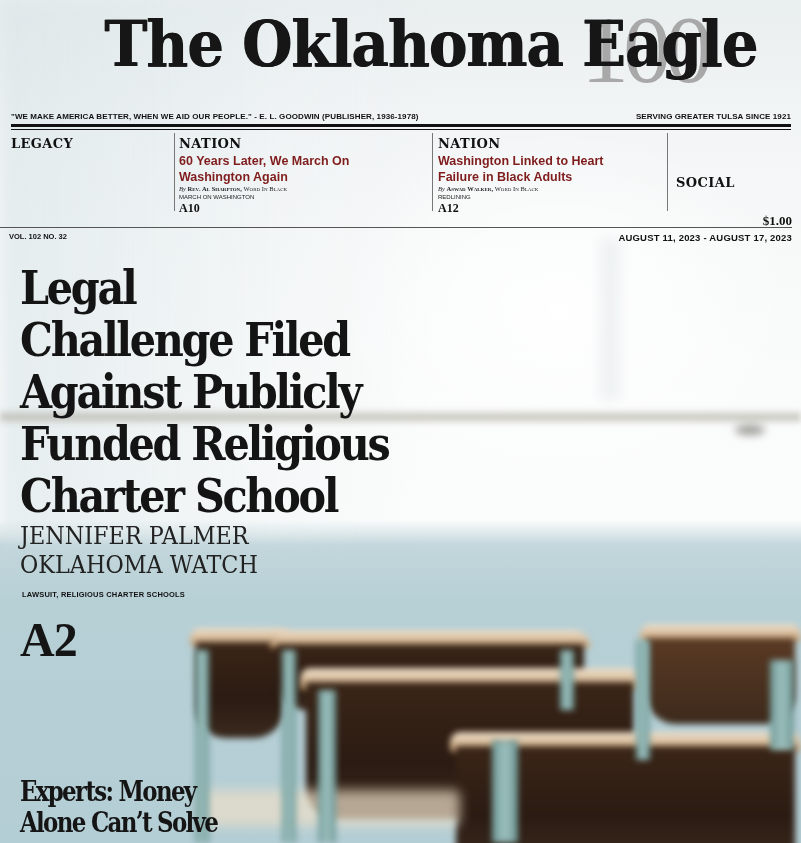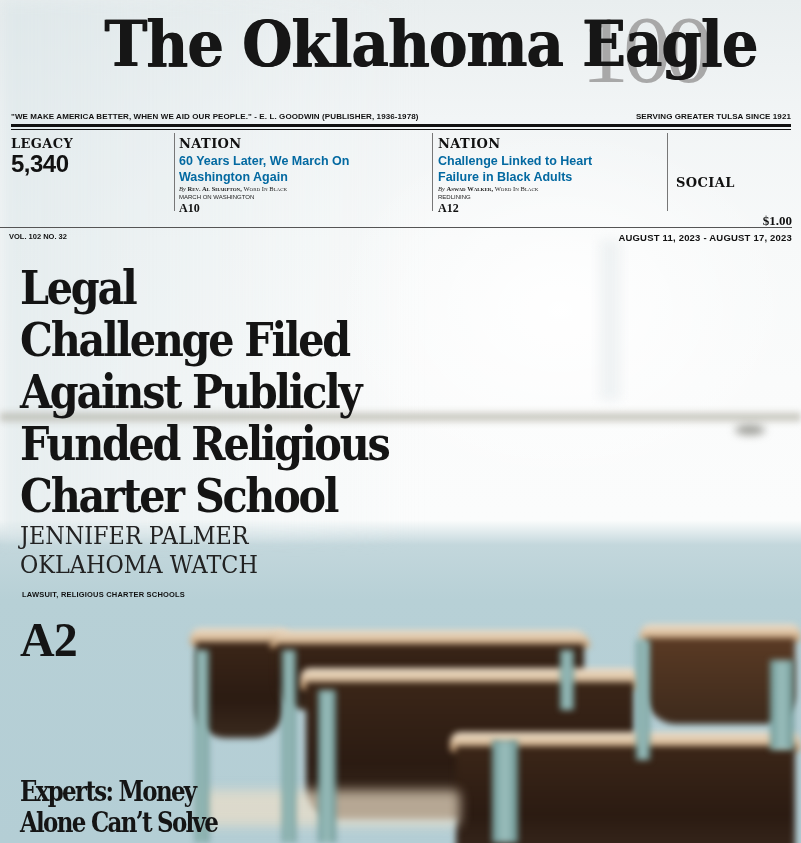--- a/index.html
+++ b/index.html
@@ -87,21 +87,21 @@
     font-family: "DejaVu Serif", serif; font-weight: bold; font-size: 13px;
     letter-spacing: 0.4px; color: #111; margin-top: 5px;
   }
   .legacy-number {
     font-family: "Liberation Sans", sans-serif; font-weight: bold; font-size: 24px;
     line-height: 24px; margin-top: 1px; letter-spacing: -0.5px;
   }
   .legacy-desc { font-size: 8.5px; line-height: 10px; color: #222; margin-top: 1px; width: 130px; }
   .teaser-headline {
     font-family: "Liberation Sans", sans-serif; font-weight: bold; font-size: 12.5px;
-    line-height: 16px; margin-top: 2px; color: #0369a1;
+    line-height: 16px; margin-top: 2px; color: #7f1d1d;
   }
   .byline { font-family: "Liberation Serif", serif; font-size: 6.5px; color: #222; line-height: 8px; }
   .byline i { font-style: italic; }
   .byline .sc { font-variant: small-caps; font-weight: bold; }
   .byline .sc-light { font-variant: small-caps; }
   .tag { font-size: 6px; color: #222; line-height: 8px; text-transform: uppercase; }
   .page-ref {
     font-family: "Liberation Serif", serif; font-weight: bold; font-size: 12px; line-height: 14px;
   }
   .social-list { margin-top: 4px; }
@@ -203,21 +203,20 @@
   <div class="quote-row">
     <span class="quote">"WE MAKE AMERICA BETTER, WHEN WE AID OUR PEOPLE." - E. L. GOODWIN (PUBLISHER, 1936-1978)</span>
     <span class="serving">SERVING GREATER TULSA SINCE 1921</span>
   </div>
   <div class="rule-double"></div>
 
   <section class="teasers">
 
     <div class="col" style="left:11px; width:155px;">
       <div class="kicker">LEGACY</div>
-      <div class="legacy-number">5,340</div>
     </div>
     <div class="col-divider" style="left:174px;"></div>
 
     <div class="col" style="left:179px; width:248px;">
       <div class="kicker">NATION</div>
       <div class="teaser-headline">
         <span>60 Years Later, We March On</span><br>
         <span>Washington Again</span>
       </div>
       <div class="byline">
@@ -226,21 +225,21 @@
         <span class="sc-light">Word In Black</span>
       </div>
       <div class="tag">MARCH ON WASHINGTON</div>
       <div class="page-ref">A10</div>
     </div>
     <div class="col-divider" style="left:432px;"></div>
 
     <div class="col" style="left:438px; width:225px;">
       <div class="kicker">NATION</div>
       <div class="teaser-headline">
-        <span>Challenge Linked to Heart</span><br>
+        <span>Washington Linked to Heart</span><br>
         <span>Failure in Black Adults</span>
       </div>
       <div class="byline">
         <i>By</i>
         <span class="sc">Aswad Walker,</span>
         <span class="sc-light">Word In Black</span>
       </div>
       <div class="tag">REDLINING</div>
       <div class="page-ref">A12</div>
     </div>

